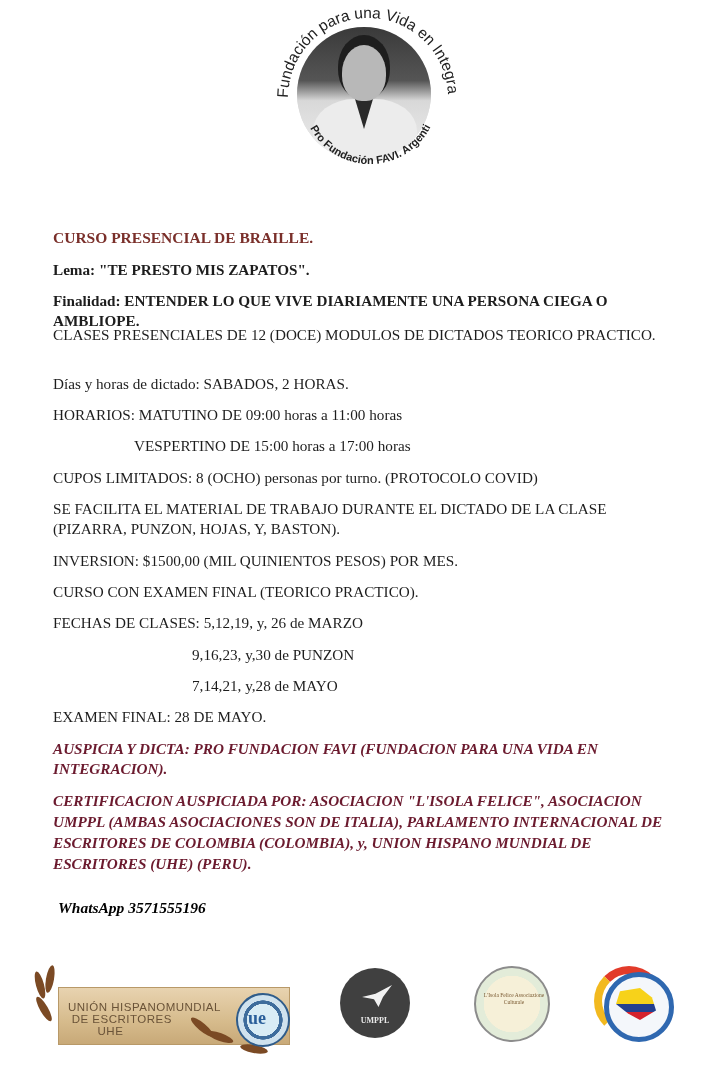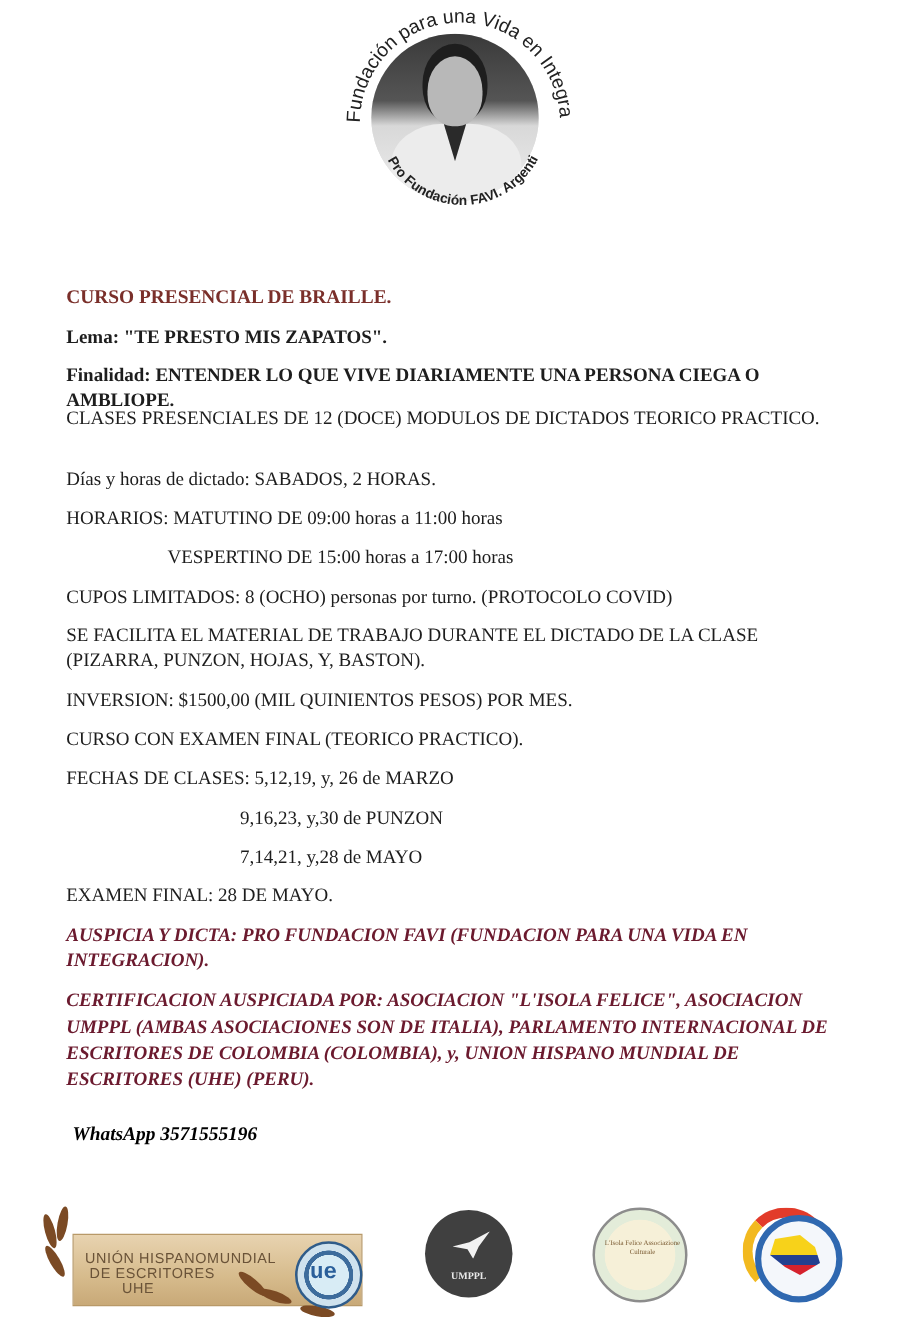--- a/index.html
+++ b/index.html
@@ -25,21 +25,21 @@
     .maroon { color: #6b1a2e; font-weight: bold; font-style: italic; }
     .italic { font-style: italic; }
 
     .logos { position: absolute; left: 0; top: 940px; width: 720px; height: 133px; }
     .uhe { position: absolute; left: 30px; top: 25px; width: 262px; height: 90px; }
     .uhe-banner { position: absolute; left: 28px; top: 22px; width: 232px; height: 58px;
       background: linear-gradient(180deg,#e8d3b0 0%,#d6bb8c 60%,#c8a978 100%); border: 1px solid #b89968; }
     .uhe-text { position: absolute; left: 38px; top: 36px; font-family: "Liberation Sans", sans-serif; font-size: 11.5px; line-height: 12px; color: #6a5338; letter-spacing: 0.5px; white-space: pre; }
     .uhe-globe { position: absolute; left: 206px; top: 28px; width: 54px; height: 54px; border-radius: 50%;
       background: radial-gradient(circle,#d8ecf5 0 45%,#3d6c9c 46% 55%,#cfe2ee 56% 100%); border: 2px solid #2f5c8a; }
-    .uhe-globe span { position: absolute; left: 10px; top: 13px; font-family: Liberation Mono, monospace; font-weight: bold; font-size: 18px; color: #2a5f9a; }
+    .uhe-globe span { position: absolute; left: 10px; top: 13px; font-family: Liberation Serif, serif; font-weight: bold; font-size: 18px; color: #2a5f9a; }
     .wheat { position: absolute; width: 8px; height: 28px; background: #7b4a24; border-radius: 50%; }
 
     .umppl { position: absolute; left: 340px; top: 28px; width: 70px; height: 70px; border-radius: 50%; background: #404040; }
     .umppl .bird { position: absolute; left: 22px; top: 17px; width: 30px; height: 22px; background: #f2f2f2; clip-path: polygon(0 55%,45% 40%,100% 0,70% 55%,55% 100%,40% 65%); }
     .umppl .lbl { position: absolute; left: 0; width: 70px; top: 48px; text-align: center; font-size: 8px; color: #e8e8e8; font-weight: bold; }
 
     .isola { position: absolute; left: 474px; top: 26px; width: 76px; height: 76px; border-radius: 50%; border: 2px solid #8c8c8c;
       background: radial-gradient(circle at 50% 50%, #f6f0d8 0 55%, #e3ecd9 56% 100%); }
     .isola .lbl { position: absolute; left: 6px; width: 64px; top: 24px; text-align: center; font-size: 5.5px; line-height: 7px; color: #7a5a32; }
 

